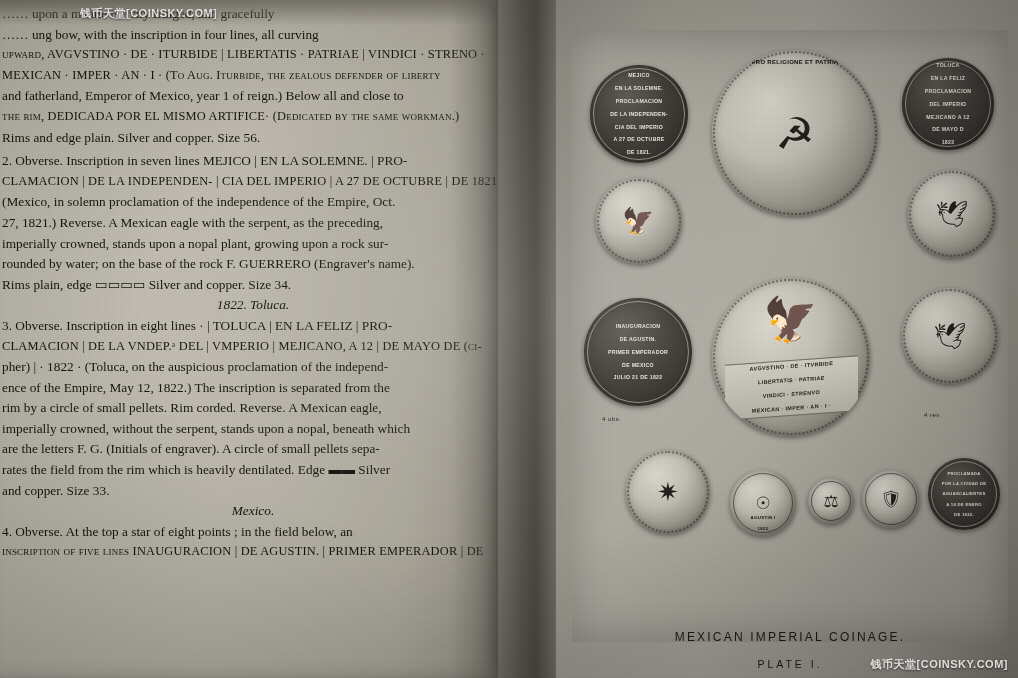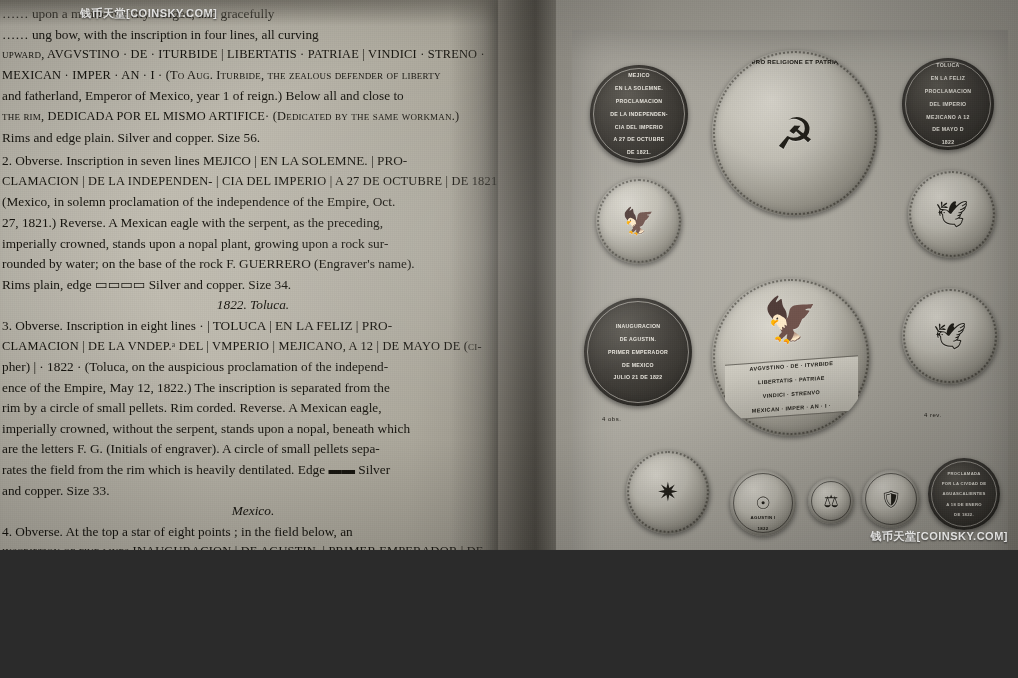--- a/index.html
+++ b/index.html
@@ -3,21 +3,21 @@
 <meta charset="utf-8">
 <style>
   html, body {
     margin: 0;
     padding: 0;
     background: #2b2b2b;
   }
   #page {
     position: relative;
     width: 1018px;
-    height: 550px;
+    height: 678px;
     overflow: hidden;
     background: #8f8d86;
     font-family: "Liberation Serif", serif;
   }
 
   
   .page-bg {
     position: absolute;
     inset: 0;
     background:

